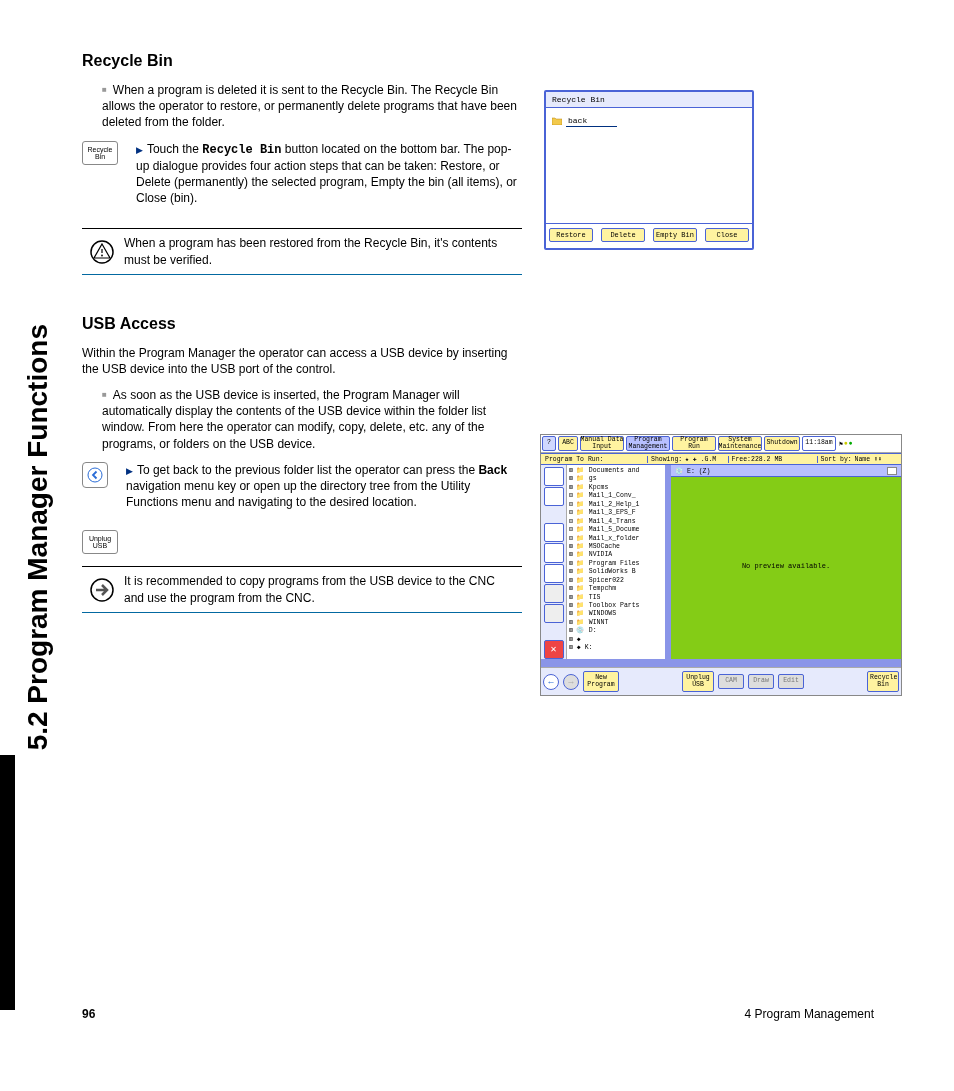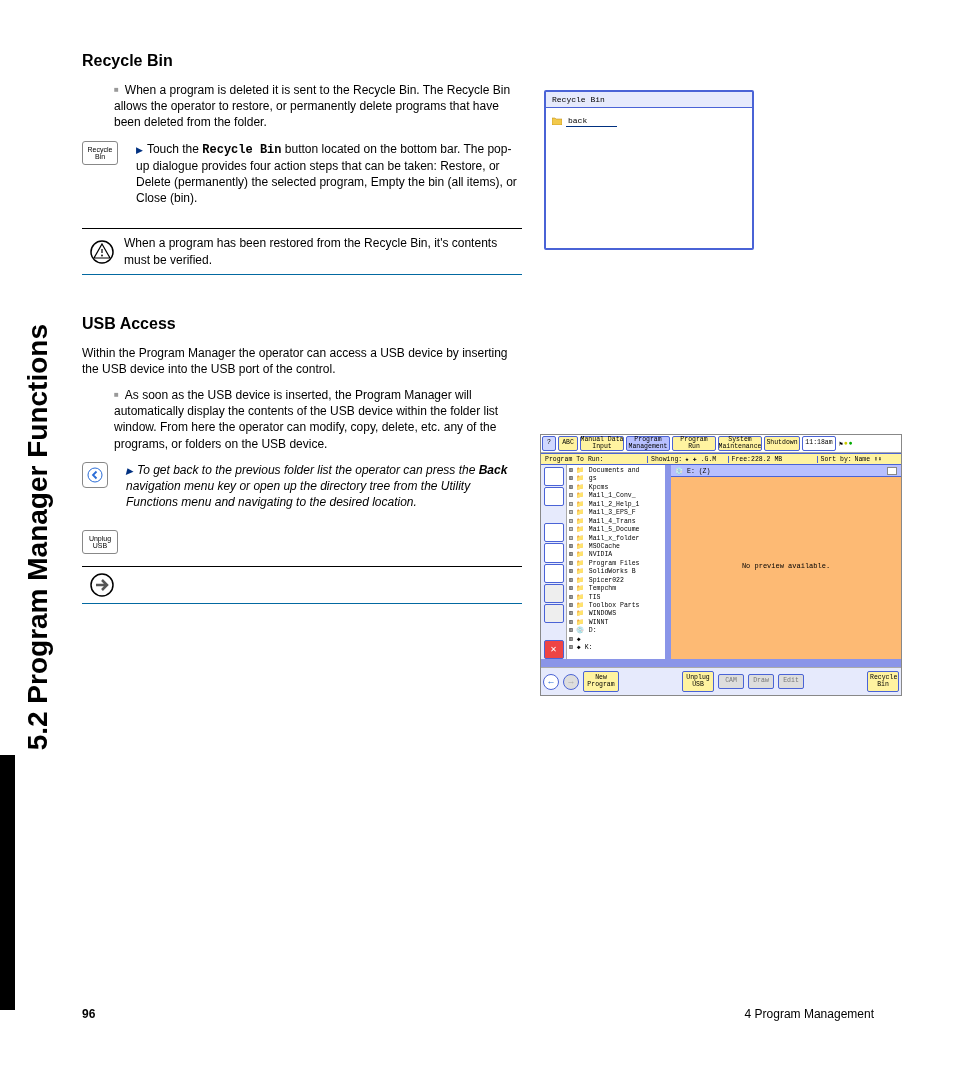--- a/index.html
+++ b/index.html
@@ -5,21 +5,21 @@
   * { box-sizing: border-box; margin: 0; padding: 0; }
   html, body { width: 954px; height: 1091px; font-family: Arial, Helvetica, sans-serif; font-size: 12px; color: #000; background: #fff; }
   .page { position: relative; width: 954px; height: 1091px; }
   .black-tab { position: absolute; left: 0; top: 755px; width: 15px; height: 255px; background: #000; }
   .side-heading { position: absolute; left: 18px; top: 50px; width: 40px; height: 700px; display: flex; align-items: flex-end; justify-content: center; }
   .side-heading span { writing-mode: vertical-rl; transform: rotate(180deg); font-weight: bold; font-size: 28px; white-space: nowrap; }
   .content { position: absolute; left: 82px; top: 52px; width: 440px; }
   h2 { font-size: 16px; font-weight: bold; margin-bottom: 12px; }
   p { font-size: 12px; line-height: 1.35; margin-bottom: 10px; }
   .square-bullet::before { content: "■"; color: #999; font-size: 8px; margin-right: 6px; vertical-align: 2px; }
-  .indent { margin-left: 32px; }
+  .indent { margin-left: 20px; }
   .row { display: flex; margin-bottom: 10px; align-items: flex-start; }
   .keycap { width: 36px; height: 24px; border: 1px solid #888; border-radius: 3px; margin-right: 18px; display: flex; align-items: center; justify-content: center; font-size: 7px; text-align: center; line-height: 1; flex-shrink: 0; }
   .keycap.round-icon { width: 26px; height: 26px; border-radius: 4px; }
   .tri-bullet { color: #003080; font-size: 9px; margin-right: 4px; }
   .mono { font-family: "Courier New", monospace; font-weight: bold; }
   .note-box { display: flex; border-top: 1px solid #000; border-bottom: 1px solid #0369a1; padding: 6px 8px; margin: 12px 0 18px 0; align-items: center; }
   .note-icon { width: 24px; height: 24px; margin-right: 10px; flex-shrink: 0; }
   .figure1 { position: absolute; left: 544px; top: 90px; width: 210px; height: 160px; border: 2px solid #4a63d6; border-radius: 2px; background: #fff; }
   .figure1 .titlebar { background: #e6eafc; font-family: "Courier New", monospace; font-size: 8px; padding: 3px 6px; border-bottom: 1px solid #4a63d6; }
   .figure1 .body { height: 115px; padding: 6px; position: relative; }
@@ -32,21 +32,21 @@
   .figure2 .menubtn { border: 1px solid #4a63d6; background: #fff3a0; display: flex; align-items: center; justify-content: center; text-align: center; line-height: 1; padding: 0 2px; margin: 1px; border-radius: 2px; }
   .figure2 .menubtn.sel { background: #b8c0ff; }
   .figure2 .menubtn.qmark { width: 14px; background: #d0d8ff; }
   .figure2 .statusbar { display: flex; background: #fff3a0; border-top: 1px solid #4a63d6; border-bottom: 1px solid #4a63d6; height: 12px; align-items: center; padding: 0 4px; }
   .figure2 .workarea { display: flex; height: 194px; }
   .figure2 .sidebar { width: 26px; background: #e6eafc; border-right: 1px solid #aaa; display: flex; flex-direction: column; align-items: center; padding-top: 2px; gap: 1px; }
   .figure2 .sidebar .sic { width: 20px; height: 20px; border: 1px solid #4a63d6; background: #fff; border-radius: 2px; }
   .figure2 .sidebar .sic.red { background: #e44; color: #fff; display:flex; align-items:center; justify-content:center; font-weight:bold; font-size:10px;}
   .figure2 .tree { width: 104px; background: #fff; border-right: 6px solid #8a95e8; font-size: 6.5px; line-height: 1.3; padding: 2px; overflow: hidden; }
   .figure2 .tree div { white-space: nowrap; }
-  .figure2 .preview { flex: 1; background: #fdba74; position: relative; }
+  .figure2 .preview { flex: 1; background: #84cc16; position: relative; }
   .figure2 .preview .phead { background: #b8c0ff; height: 12px; display:flex; align-items:center; padding:0 4px; border-bottom: 1px solid #4a63d6;}
   .figure2 .preview .pmsg { position: absolute; top: 50%; width: 100%; text-align: center; font-size: 7px; }
   .figure2 .bluebar { height: 8px; background: #8a95e8; }
   .figure2 .bottombar { display: flex; background: #e6eafc; height: 28px; align-items: center; padding: 2px; gap: 4px; border-top: 1px solid #aaa; }
   .figure2 .circ { width: 16px; height: 16px; border: 1px solid #4a63d6; border-radius: 50%; display: flex; align-items: center; justify-content: center; font-size: 9px; }
   .figure2 .bbtn { border: 1px solid #4a63d6; background: #fff3a0; font-size: 6.5px; padding: 3px 2px; text-align: center; line-height: 1; border-radius: 2px; }
   .figure2 .bbtn.gray { background: #ddd; color: #777; }
   .footer { position: absolute; bottom: 70px; left: 82px; right: 80px; display: flex; justify-content: space-between; font-size: 12px; }
   .footer .pnum { font-weight: bold; }
   .folder-icon svg { width: 10px; height: 8px; }
@@ -88,47 +88,54 @@
     <p>Within the Program Manager the operator can access a USB device by inserting the USB device into the USB port of the control.</p>
     <p class="square-bullet indent">As soon as the USB device is inserted, the Program Manager will automatically display the contents of the USB device within the folder list window.  From here the operator can modify, copy, delete, etc. any of the programs, or folders on the USB device.</p>
 
     <div class="row">
       <div class="keycap round-icon">
         <svg width="16" height="16" viewBox="0 0 16 16">
             <circle cx="8" cy="8" r="7" fill="#fff" stroke="#2a6cd6" stroke-width="1"></circle>
             <path d="M9.5 4.5 L6 8 L9.5 11.5" fill="none" stroke="#2a6cd6" stroke-width="1.8"></path>
           </svg>
       </div>
-      <p style="flex:1;font-style:italic;">
+      <p style="flex:1;">
         <span class="tri-bullet">▶</span><span>To get back to the previous folder list the operator can press the </span><b>Back</b><span> navigation menu key or open up the directory tree from the Utility Functions menu and navigating to the desired location.</span>
       </p>
     </div>
 
     <div class="row">
       <div class="keycap" style="white-space:pre;">Unplug
 USB</div>
     </div>
 
     <div class="note-box">
       <svg class="note-icon" viewBox="0 0 24 24">
           <circle cx="12" cy="12" r="11" fill="none" stroke="#000" stroke-width="1.5"></circle>
           <path d="M6 12 L16 12 M12 7 L17 12 L12 17" fill="none" stroke="#555" stroke-width="2.5"></path>
         </svg>
+      <p style="margin:0;">It is recommended to copy programs from the USB device to the CNC and use the program from the CNC.</p>
     </div>
   </div>
 
   <div class="figure1">
     <div class="titlebar">Recycle Bin</div>
     <div class="body">
       <div class="fileentry">
         <span class="folder-icon"><svg viewBox="0 0 10 8">
               <path d="M0 1 L3 1 L4 2 L10 2 L10 8 L0 8 Z" fill="#f2c94c" stroke="#b8860b" stroke-width="0.5"></path>
             </svg></span>
         <span class="fname">back</span>
       </div>
+    </div>
+    <div class="btnrow">
+      <div class="btn">Restore</div>
+      <div class="btn">Delete</div>
+      <div class="btn">Empty Bin</div>
+      <div class="btn">Close</div>
     </div>
   </div>
 
   <div class="figure2">
     <div class="menubar">
       <div class="menubtn qmark">?</div>
       <div class="menubtn" style="width:20px;">ABC</div>
       <div class="menubtn" style="width:44px; white-space:pre;">Manual Data
 Input</div>
       <div class="menubtn sel" style="width:44px; white-space:pre;">Program

